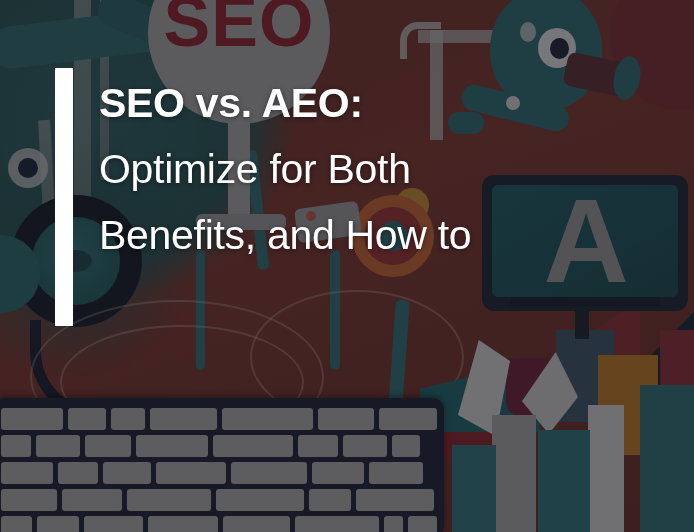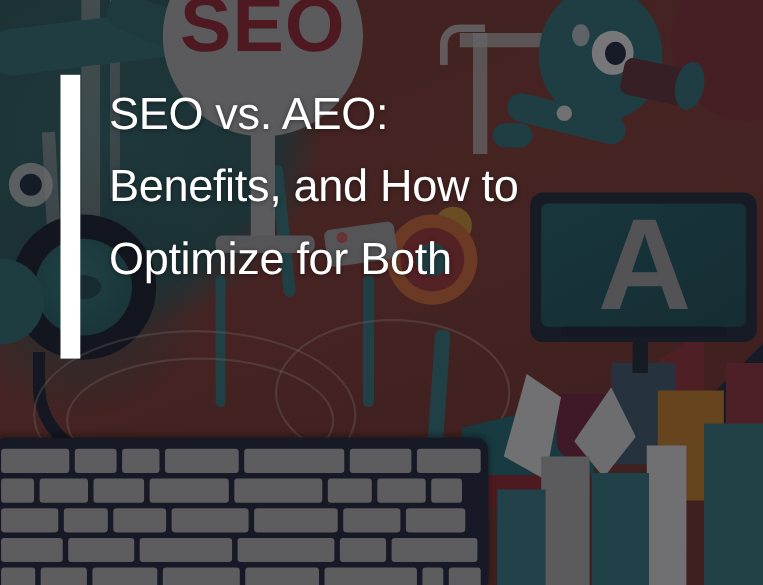--- a/index.html
+++ b/index.html
@@ -445,21 +445,21 @@
   }
   .t-line {
     color: #ffffff;
     font-family: "Liberation Sans", sans-serif;
     font-size: 41px;
     line-height: 66px;
     letter-spacing: -0.3px;
     white-space: nowrap;
     text-shadow: 0 1px 5px rgba(0,0,0,.45);
   }
-  .t-line.bold { font-weight: 400; }
+  .t-line.bold { font-weight: 700; }
   .t-line.light { font-weight: 400; }
 </style>
 </head>
 <body>
 
 <div id="banner">
 
   <div class="bg-art">
     <div class="shape base-rust"></div>
 
@@ -591,17 +591,17 @@
         <div class="key" style="width: 88px;"></div>
         <div class="key" style="width: 20px;"></div>
         <div class="key" style="width: 30px;"></div>
       </div>
   </div>
 
   <div class="accent-bar"></div>
 
   <div class="title-block">
     <div class="t-line bold">SEO vs. AEO:</div>
+    <div class="t-line light">Optimize for Both</div>
     <div class="t-line light">Benefits, and How to</div>
-    <div class="t-line light">Optimize for Both</div>
   </div>
 
 </div>
 
 </body></html>

